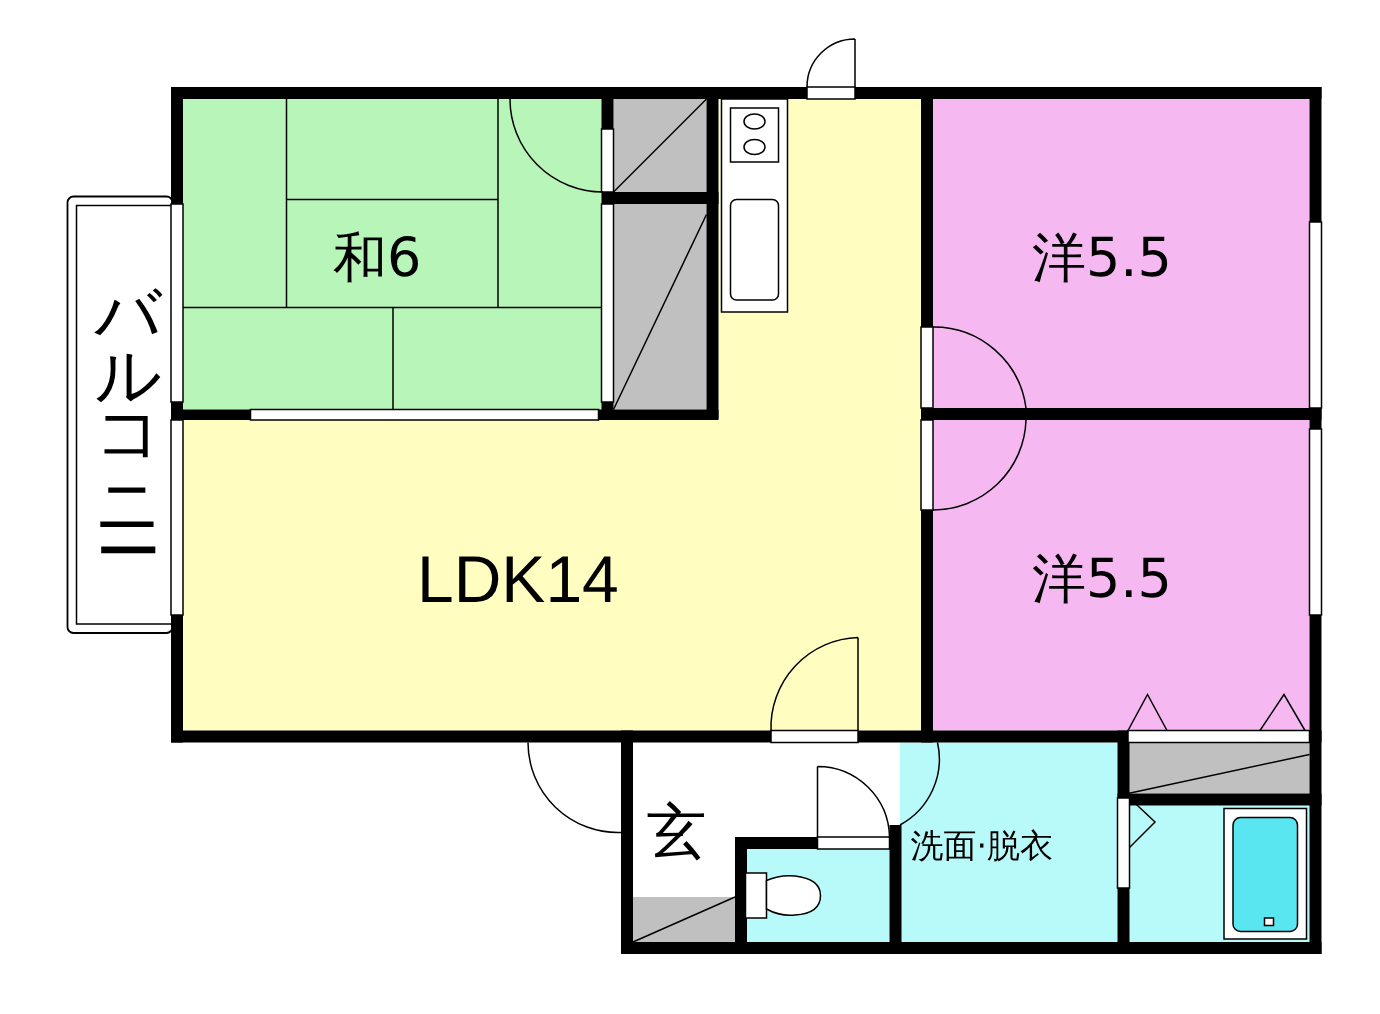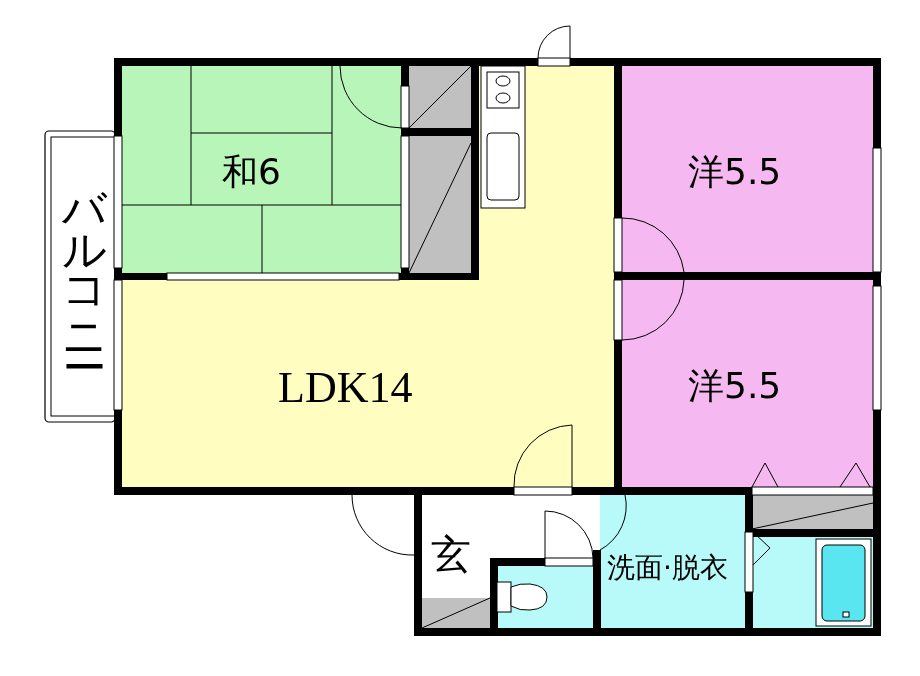--- a/index.html
+++ b/index.html
@@ -1,21 +1,21 @@
 <!DOCTYPE html>
 <html><head>
 <meta charset="utf-8">
 <style>
   html, body { margin: 0; padding: 0; background: #ffffff; }
   body { width: 920px; height: 676px; position: relative; overflow: hidden; font-family: "DejaVu Sans", sans-serif; }
   #plan { position: absolute; left: 0; top: 0; }
   .label { position: absolute; color: #000; white-space: nowrap; pointer-events: none; }
   .room-label { font-size: 36px; font-family: "DejaVu Sans", sans-serif; }
-  .ldk-label { font-size: 44px; font-family: Liberation Serif, serif; text-align: right; }
-  .small-label { font-size: 28px; font-family: "DejaVu Sans", sans-serif; }
+  .ldk-label { font-size: 44px; font-family: Liberation Sans, sans-serif; text-align: right; }
+  .small-label { font-size: 22px; font-family: "DejaVu Sans", sans-serif; }
   .entry-label { font-size: 40px; font-family: "DejaVu Sans", sans-serif; }
   .balcony-label { font-size: 44px; font-family: "DejaVu Sans", sans-serif; writing-mode: vertical-rl; text-orientation: upright; letter-spacing: -4px; }
 </style>
 </head>
 <body>
 
 <svg id="plan" width="920" height="676" viewBox="0 0 920 676" xmlns="http://www.w3.org/2000/svg">
 
   <g>
     <rect x="45" y="131" width="70" height="291" rx="4" fill="#fff" stroke="#000" stroke-width="1.2"></rect>

